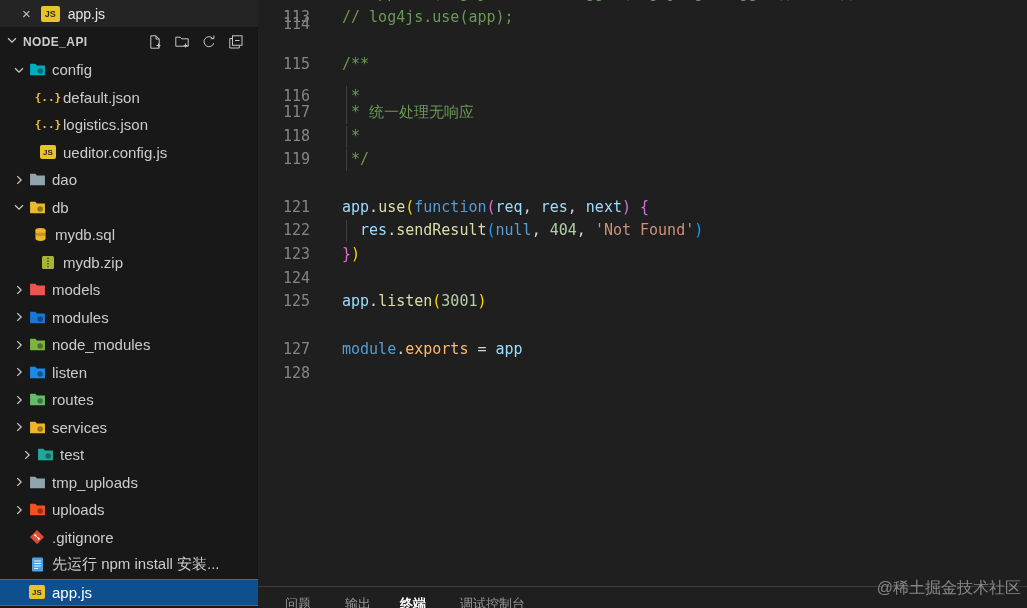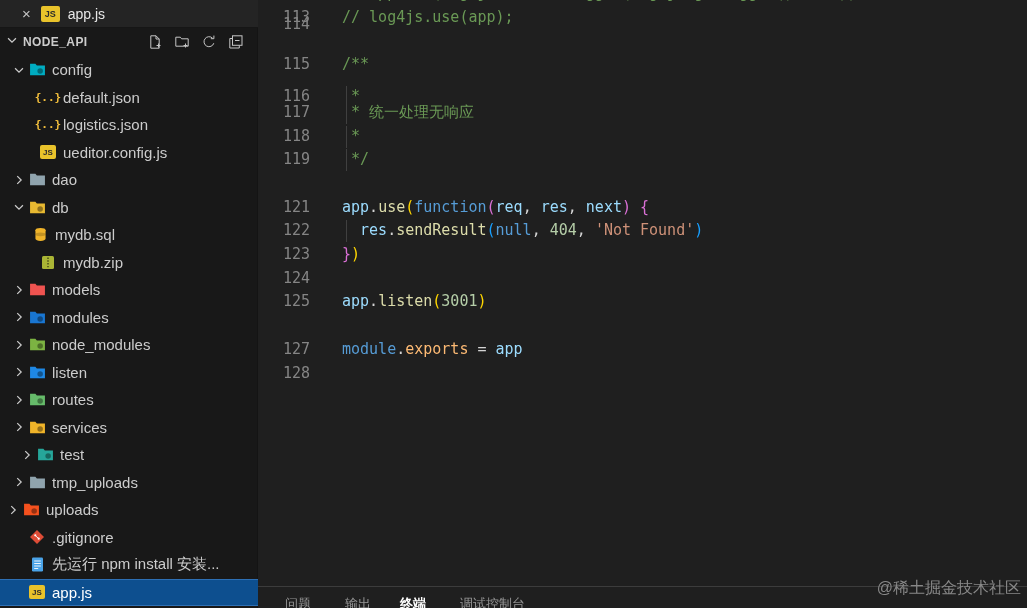--- a/index.html
+++ b/index.html
@@ -293,21 +293,21 @@
               <path d="M6 3.5 10.5 8 6 12.5" fill="none" stroke="#cccccc" stroke-width="1.4"></path>
             </svg>
           </span>
           <span class="tree-icon">
             <svg width="17" height="15" viewBox="0 0 16 14">
               <path d="M1 1.5h5l1.4 1.8H15v9.2H1z" fill="#90a4ae"></path>
             </svg>
           </span>
           <span class="tree-label">tmp_uploads</span>
         </div>
-        <div class="tree-row" style="padding-left: 4px;">
+        <div class="tree-row" style="padding-left: 10px;">
           <span class="chev-slot">
             <svg width="14" height="14" viewBox="0 0 16 16" style="transform:rotate(0deg)">
               <path d="M6 3.5 10.5 8 6 12.5" fill="none" stroke="#cccccc" stroke-width="1.4"></path>
             </svg>
           </span>
           <span class="tree-icon">
             <svg width="17" height="15" viewBox="0 0 16 14">
               <path d="M1 1.5h5l1.4 1.8H15v9.2H1z" fill="#f4511e"></path>
               <circle cx="10.5" cy="8.5" r="2.6" fill="rgba(0,0,0,0.38)"></circle>
             </svg>

